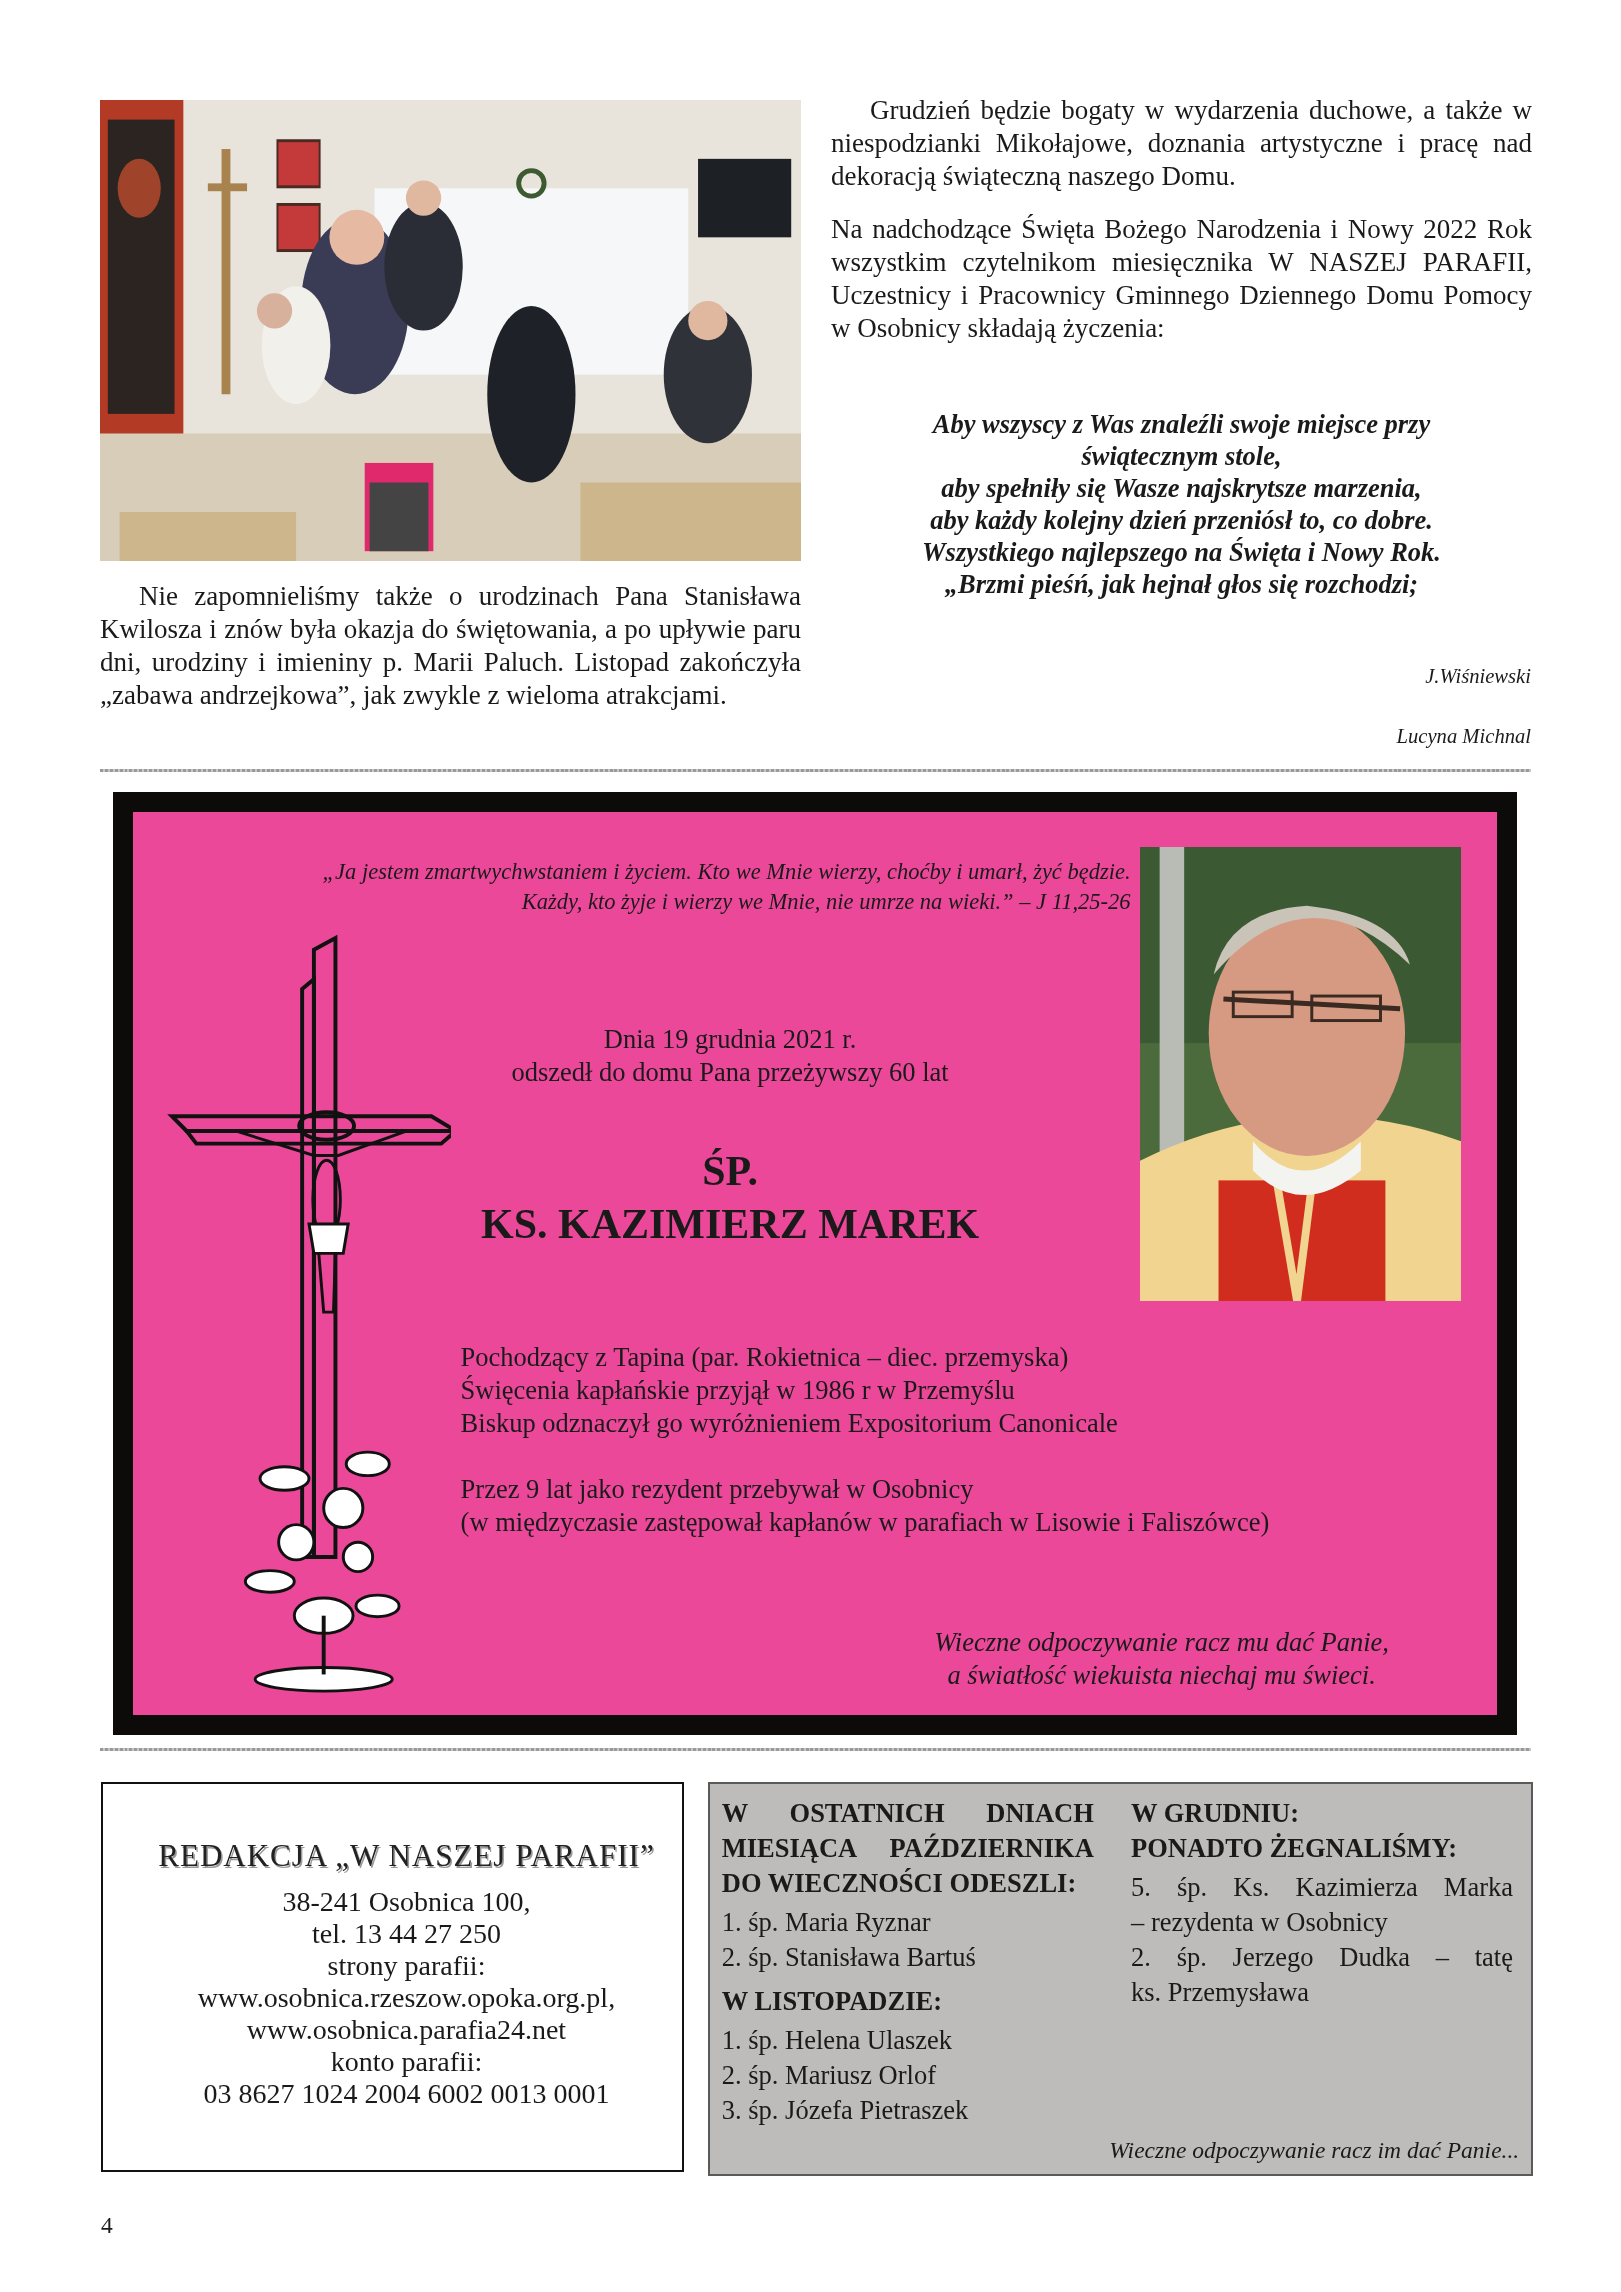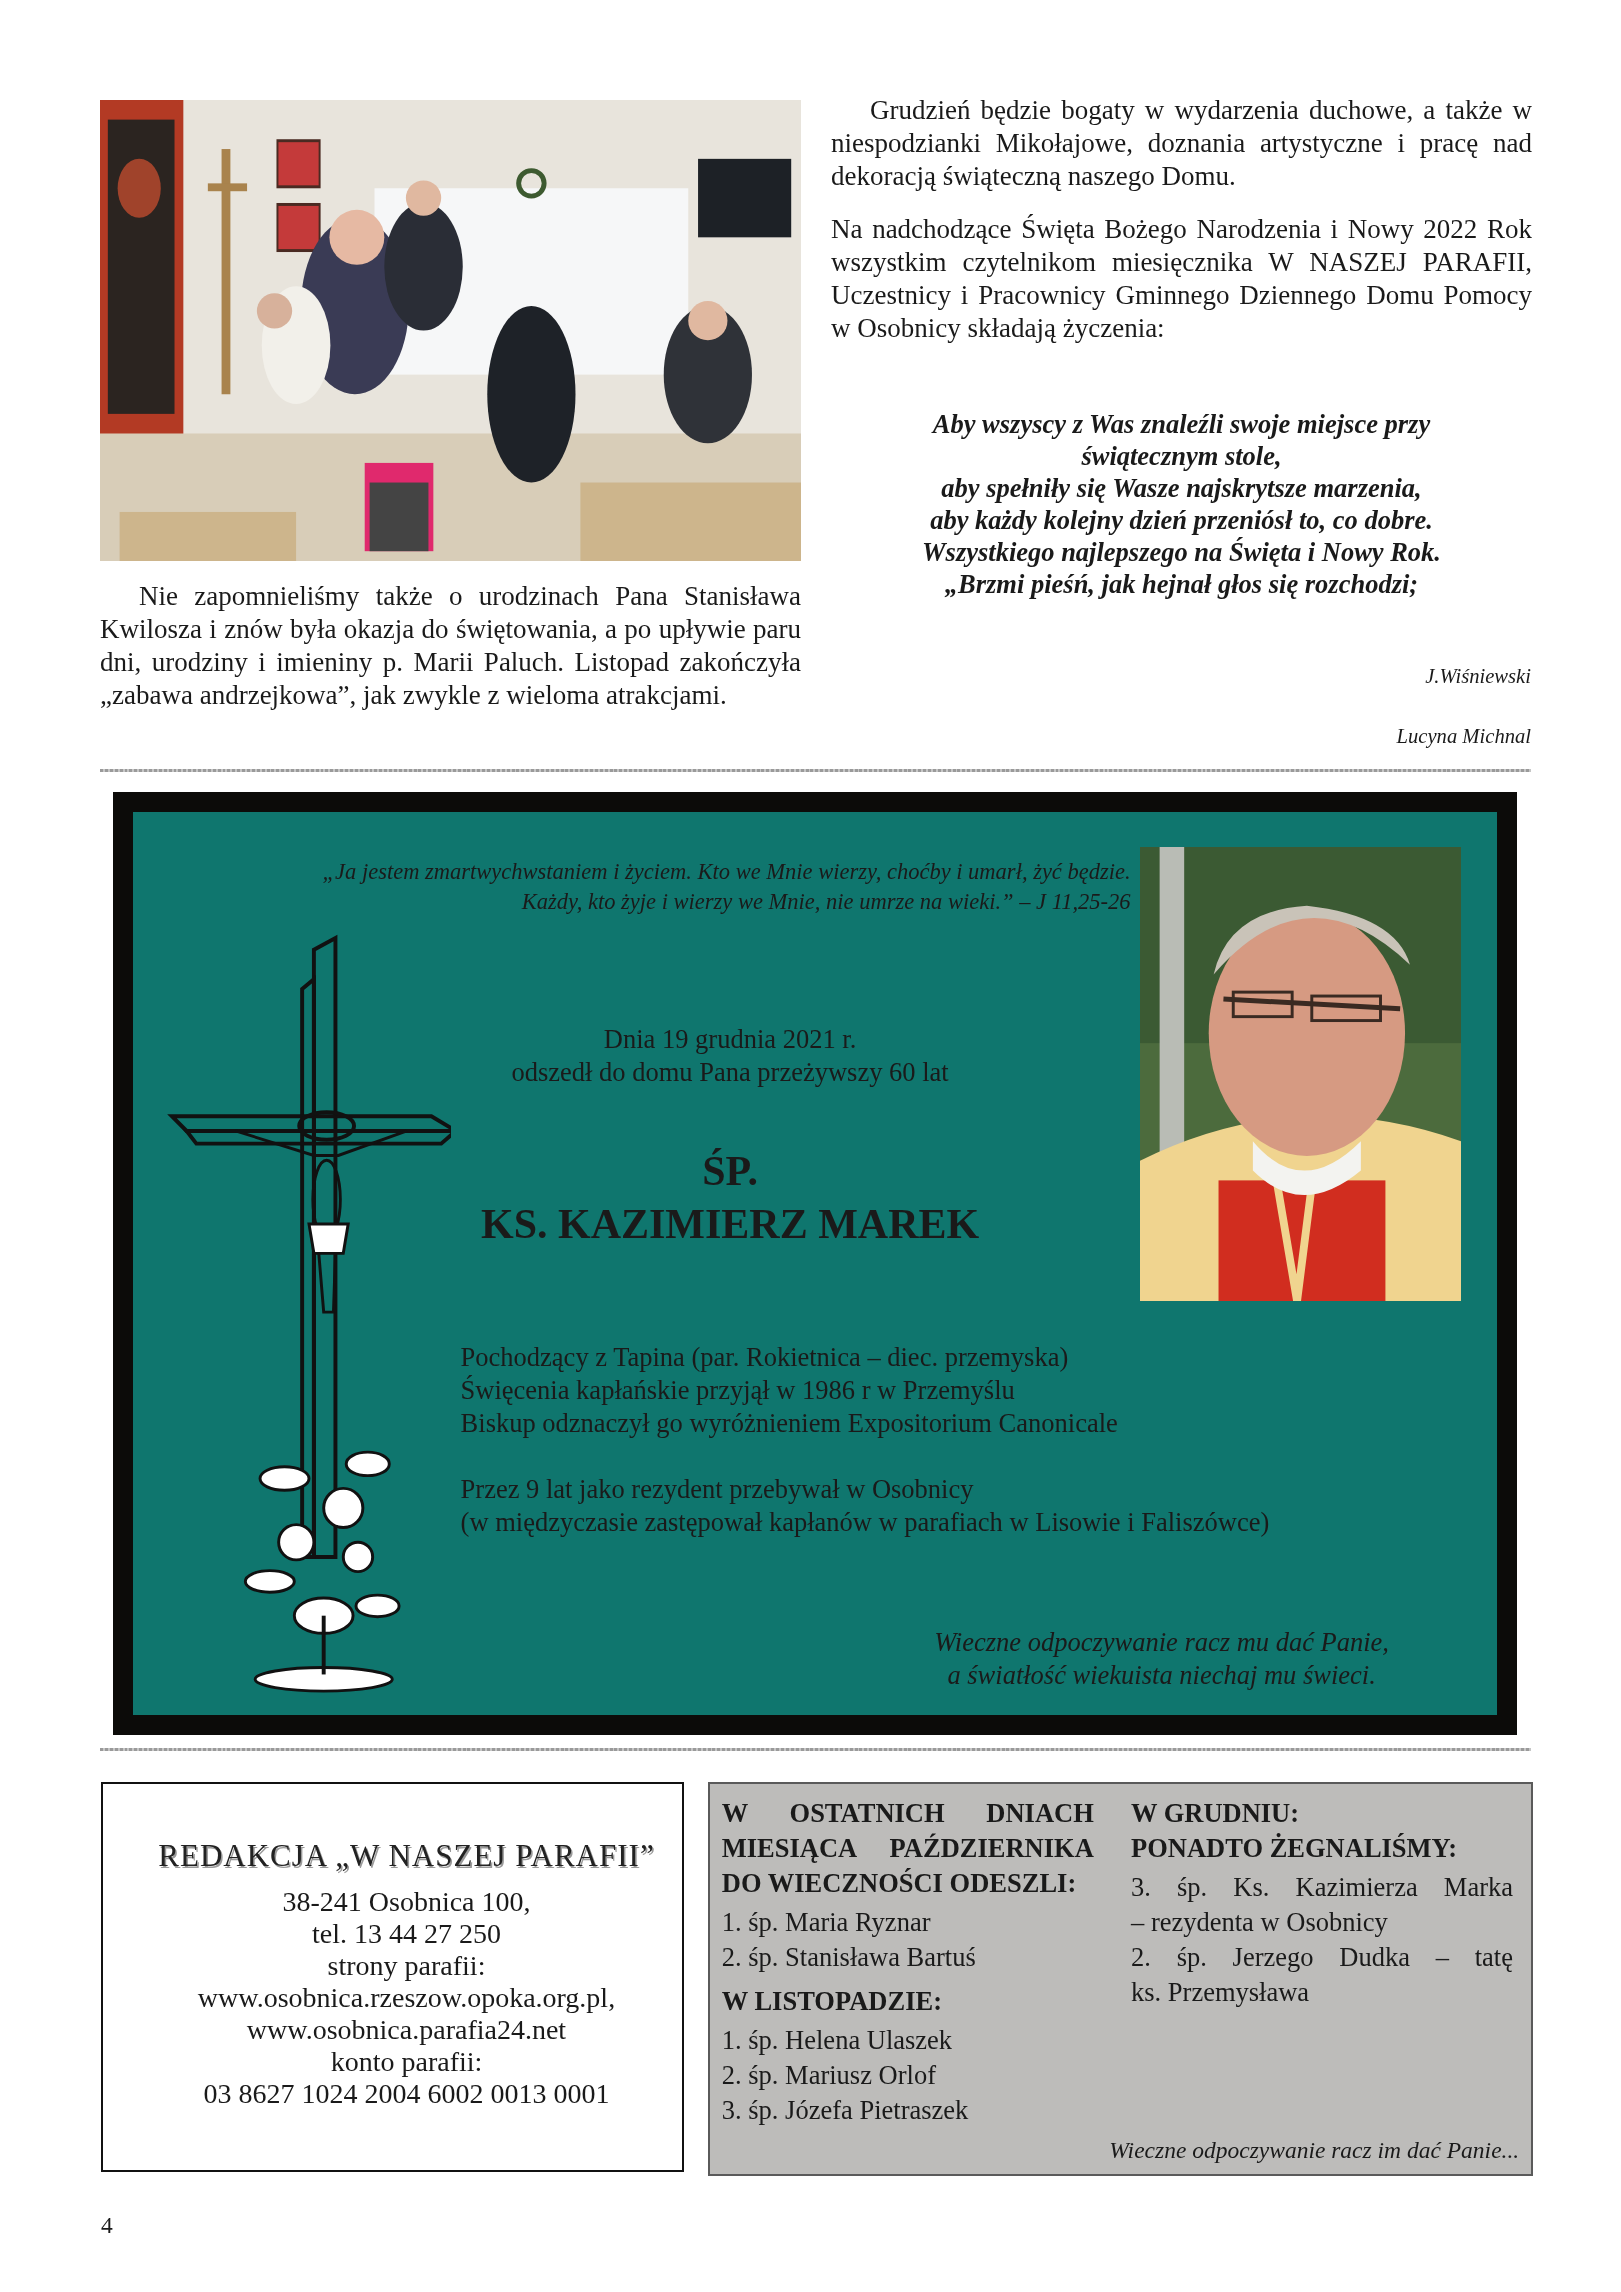--- a/index.html
+++ b/index.html
@@ -26,21 +26,21 @@
   .sig { font-style: italic; font-size: 20.6px; text-align: right; }
   #sig-poet { left: 831px; top: 665px; width: 700px; }
   #sig-author { left: 831px; top: 725px; width: 700px; }
 
   .hr { position: absolute; height: 2.9px; background: repeating-linear-gradient(90deg,#9a9a9a 0 2.9px,#c6c6c6 2.9px 4.9px); }
   #hr1 { left: 100px; top: 769px; width: 1431px; }
   #hr2 { left: 100px; top: 1748px; width: 1431px; }
 
   
   #obit { left: 113px; top: 792px; width: 1404px; height: 943px; background: #0c0b09; }
-  #obit-inner { position: absolute; left: 19.6px; top: 19.6px; right: 19.6px; bottom: 19.6px; background: #0f766e; }
+  #obit-inner { position: absolute; left: 19.6px; top: 19.6px; right: 19.6px; bottom: 19.6px; background: #ec4899; }
   #quote { position: absolute; left: 0; top: 45px; width: 998px; text-align: right; font-style: italic;
            font-size: 22.5px; line-height: 30px; }
   #cross { position: absolute; left: 34px; top: 118px; width: 284px; height: 774px; }
   #death-date { position: absolute; left: 284px; top: 211px; width: 627px; text-align: center; font-size: 26.5px; line-height: 33px; }
   #name-block { position: absolute; left: 284px; top: 333px; width: 627px; text-align: center; font-weight: bold;
                 font-size: 42px; line-height: 53px; }
   #priest-photo { position: absolute; left: 1007px; top: 35px; width: 321px; height: 454px; overflow: hidden; background: #3d5a32; }
   #priest-photo svg { display: block; width: 100%; height: 100%; }
   #bio { position: absolute; left: 328px; top: 529px; width: 882px; font-size: 26.5px; line-height: 33px; }
   #bio div { white-space: nowrap; }
@@ -229,21 +229,21 @@
     <div class="list">
       <div>1. śp. Helena Ulaszek</div>
       <div>2. śp. Mariusz Orlof</div>
       <div>3. śp. Józefa Pietraszek</div>
     </div>
   </div>
   <div class="col2">
     <h4>W GRUDNIU:</h4>
     <h4>PONADTO ŻEGNALIŚMY:</h4>
     <div class="list">
-      <div class="just">3. śp. Ks. Kazimierza Marka</div>
+      <div class="just">5. śp. Ks. Kazimierza Marka</div>
       <div>– rezydenta w Osobnicy</div>
       <div class="just">2. śp. Jerzego Dudka – tatę</div>
       <div>ks. Przemysława</div>
     </div>
   </div>
   <div id="deaths-footer">Wieczne odpoczywanie racz im dać Panie...</div>
 </div>
 
 <div id="page-number" class="abs">4</div>
 

